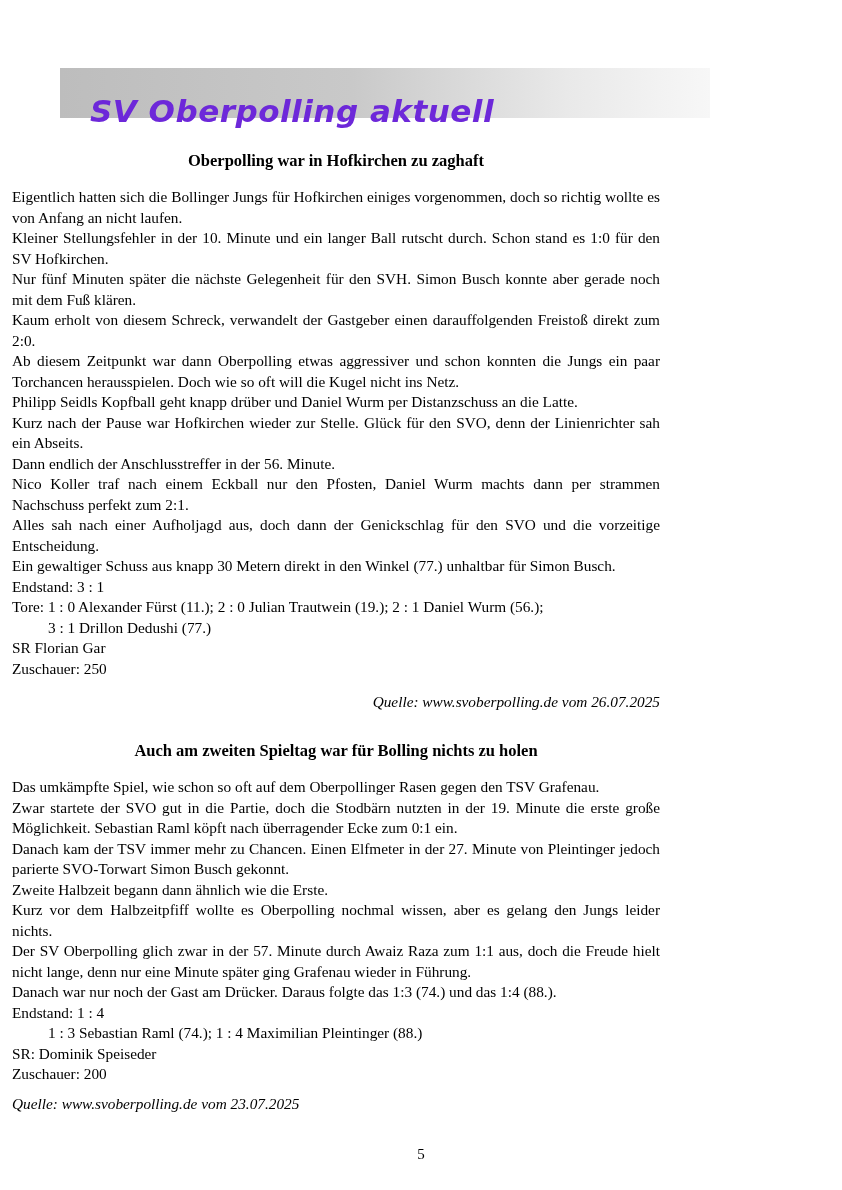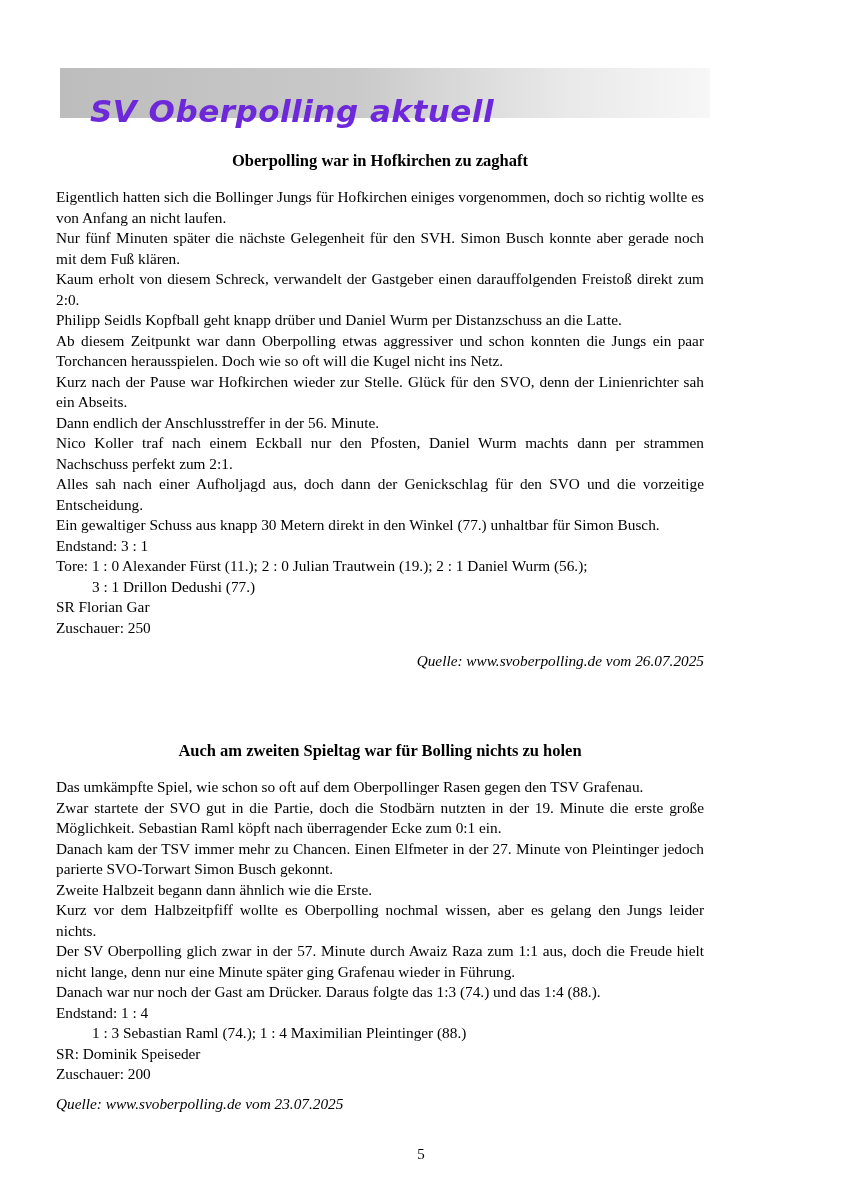--- a/index.html
+++ b/index.html
@@ -50,21 +50,21 @@
   .crest {
     position: absolute;
     right: 48px;
     top: 22px;
     width: 118px;
     height: 122px;
   }
   .crest svg { display: block; }
 
   
-  .article { position: absolute; left: 0; width: 672px; margin-left: 44px; }
+  .article { position: absolute; left: 0; width: 672px; }
   #article-0 { top: 150px; }
   #article-1 { top: 740px; }
 
   .article-headline {
     text-align: center;
     font-family: "Liberation Serif", serif;
     font-weight: bold;
     font-size: 16.5px;
     margin: 0 0 16px 0;
     padding: 0 90px;
@@ -109,24 +109,25 @@
 <div class="page">
 
   <div class="masthead"></div>
   <div class="masthead-title">SV Oberpolling aktuell</div>
 
 
   <div class="article" id="article-0">
     <h2 class="article-headline">Oberpolling war in Hofkirchen zu zaghaft</h2>
     <div class="article-body" id="body-0">
         <p>Eigentlich hatten sich die Bollinger Jungs für Hofkirchen einiges vorgenommen, doch so richtig wollte es von Anfang an nicht laufen.</p>
+        <p>Kleiner Stellungsfehler in der 10. Minute und ein langer Ball rutscht durch. Schon stand es 1:0 für den SV Hofkirchen.</p>
         <p>Nur fünf Minuten später die nächste Gelegenheit für den SVH. Simon Busch konnte aber gerade noch mit dem Fuß klären.</p>
         <p>Kaum erholt von diesem Schreck, verwandelt der Gastgeber einen darauffolgenden Freistoß direkt zum 2:0.</p>
+        <p>Ab diesem Zeitpunkt war dann Oberpolling etwas aggressiver und schon konnten die Jungs ein paar Torchancen herausspielen. Doch wie so oft will die Kugel nicht ins Netz.</p>
         <p>Philipp Seidls Kopfball geht knapp drüber und Daniel Wurm per Distanzschuss an die Latte.</p>
-        <p>Ab diesem Zeitpunkt war dann Oberpolling etwas aggressiver und schon konnten die Jungs ein paar Torchancen herausspielen. Doch wie so oft will die Kugel nicht ins Netz.</p>
         <p>Kurz nach der Pause war Hofkirchen wieder zur Stelle. Glück für den SVO, denn der Linienrichter sah ein Abseits.</p>
         <p>Dann endlich der Anschlusstreffer in der 56. Minute.</p>
         <p>Nico Koller traf nach einem Eckball nur den Pfosten, Daniel Wurm machts dann per strammen Nachschuss perfekt zum 2:1.</p>
         <p>Alles sah nach einer Aufholjagd aus, doch dann der Genickschlag für den SVO und die vorzeitige Entscheidung.</p>
         <p>Ein gewaltiger Schuss aus knapp 30 Metern direkt in den Winkel (77.) unhaltbar für Simon Busch.</p>
         <p class="nojustify">Endstand: 3 : 1</p>
         <p class="nojustify">Tore: 1 : 0 Alexander Fürst (11.);   2 : 0 Julian Trautwein (19.);   2 : 1 Daniel Wurm (56.);</p>
         <p class="nojustify"><span class="indent-1"></span>3 : 1 Drillon Dedushi (77.)</p>
         <p class="nojustify">SR Florian Gar</p>
         <p class="nojustify">Zuschauer: 250</p>

